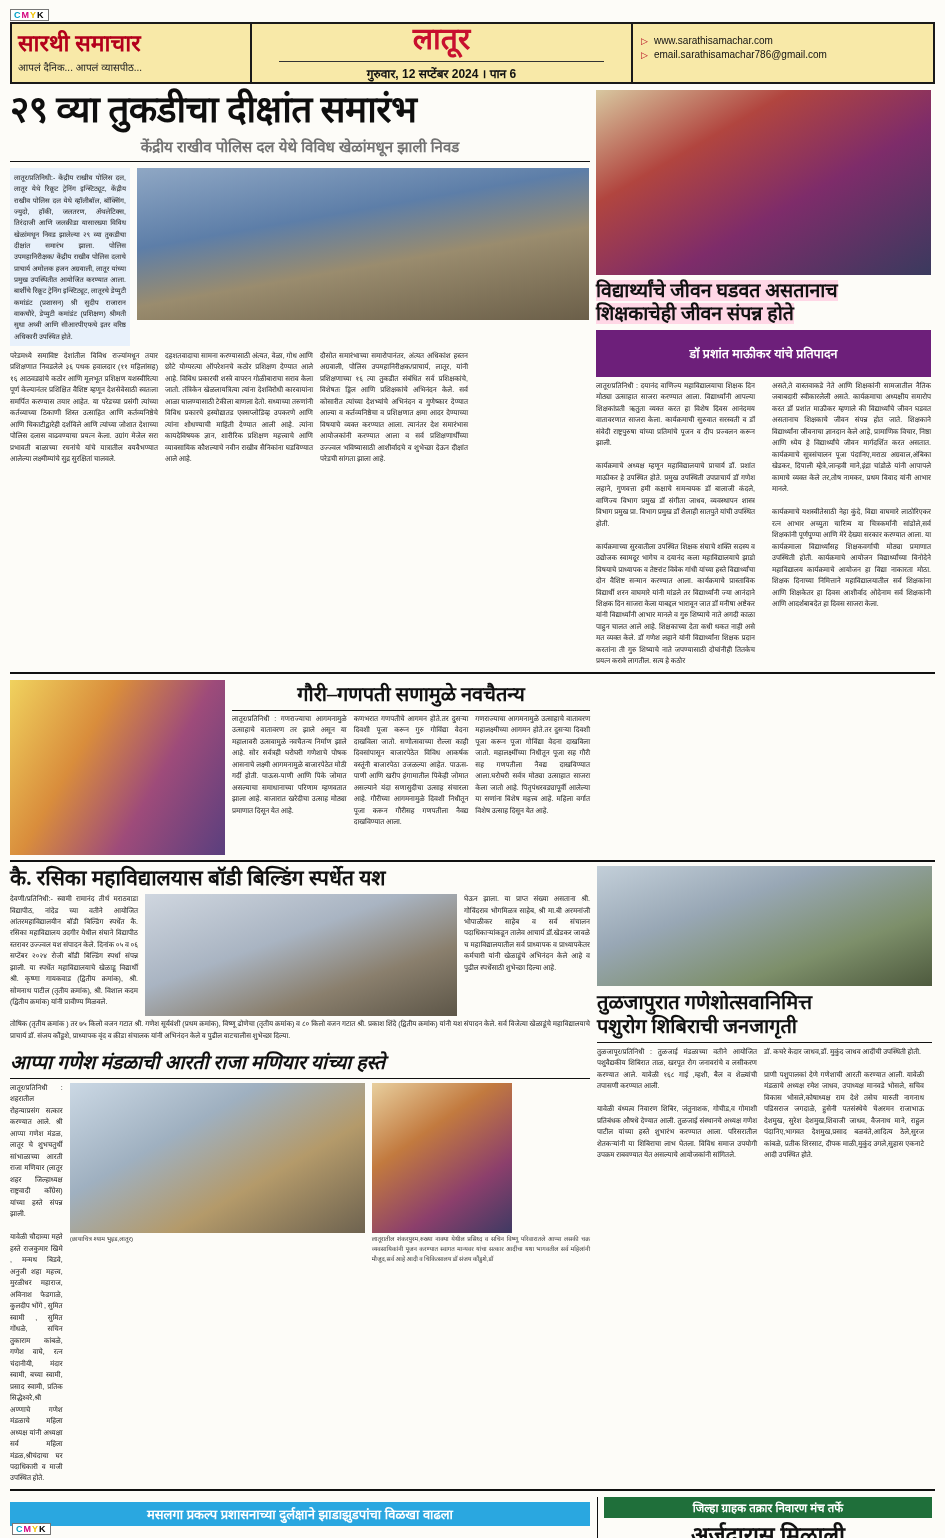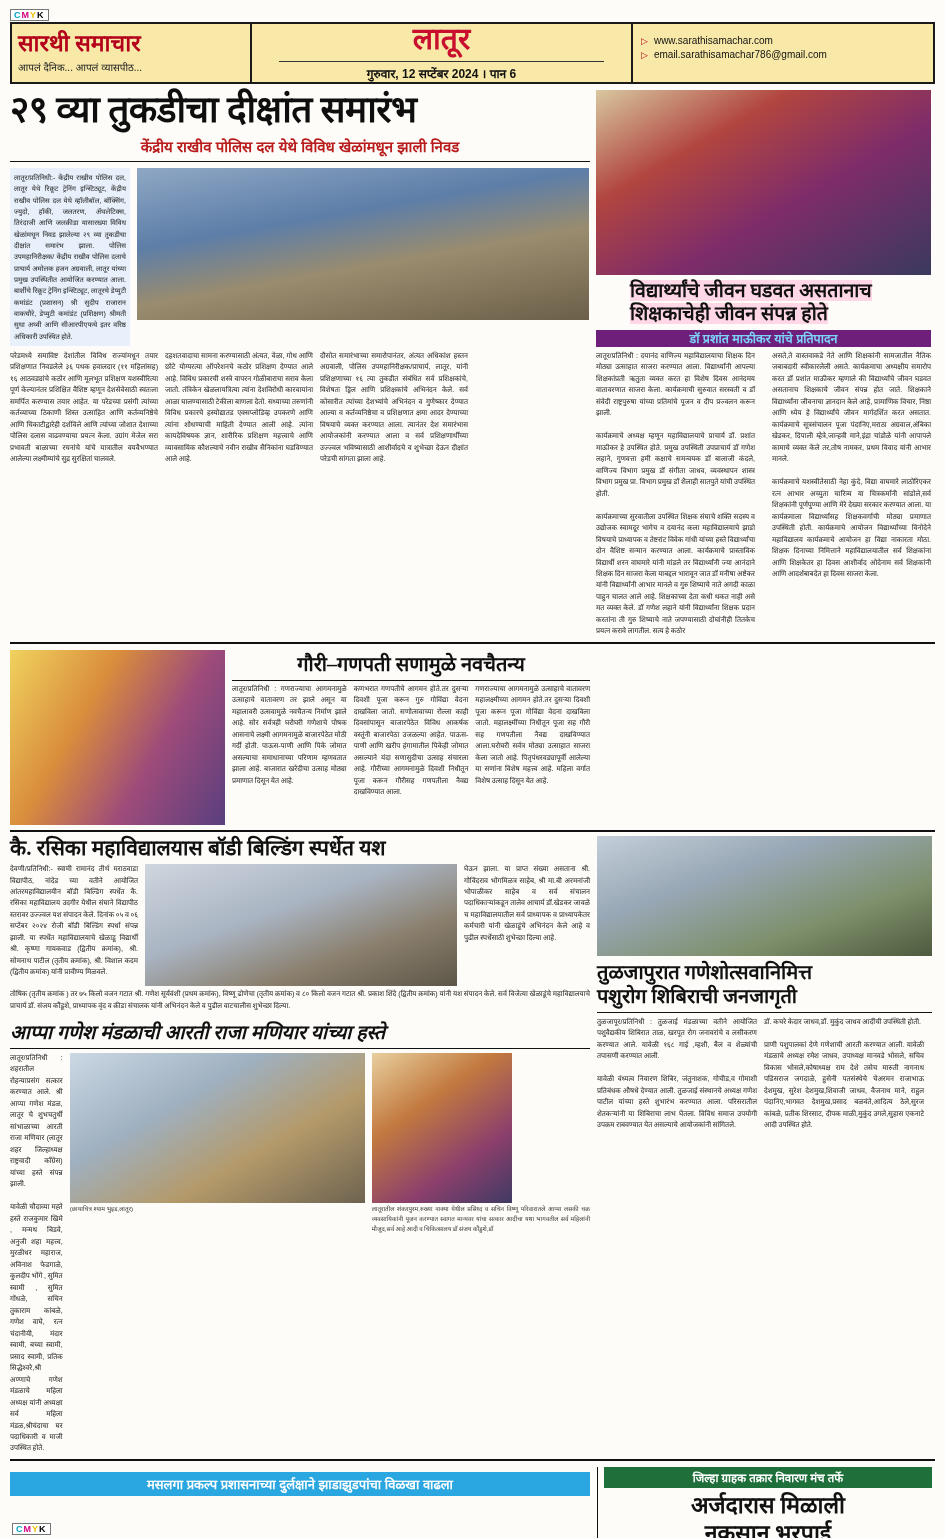--- a/index.html
+++ b/index.html
@@ -69,47 +69,46 @@
   
   .lead { display:flex; gap:6px; margin-top:6px; }
   .lead-left { width:580px; }
   .lead-head {
     font-family:"Liberation Serif", serif;
     font-size:37px; font-weight:bold; color:#0e0e0e; line-height:1.08;
     letter-spacing:-0.5px;
   }
   .lead-sub {
     margin-top:6px; text-align:center; font-size:15px; font-weight:bold;
-    color:#b91c1c;
+    color:#737373;
   }
   .lead-sub-rule { border-bottom:1.5px solid #111; margin:5px 0 6px; }
   .lead-cols { display:flex; gap:7px; margin-top:4px; }
   .lead-c1 { width:120px; background:#e8f1fb; padding:4px 4px; }
   .lead-c1 .body-txt { font-size:7px; }
   .lead-photo { width:452px; }
   .photo {
     background:#c9c6bf; position:relative; overflow:hidden;
   }
 
   .lead-3col { display:flex; gap:7px; margin-top:5px; }
   .lead-3col > div { width:148px; }
 
   
   .right-top { width:335px; }
   .rt-photo { height:185px; }
   .rt-head {
     font-family:"Liberation Serif", serif;
     font-size:19.5px; font-weight:bold; line-height:1.2; color:#111;
     margin-top:4px;
-    margin-left:34px;
   }
   .rt-head .hi { background:#ffd7e6; }
   .rt-strap {
-    background:#6d1f7a; color:#7dd3fc; font-size:12.5px; font-weight:bold;
-    text-align:center; padding:0 0; margin-top:4px;
+    background:#6d1f7a; color:#ffffff; font-size:12.5px; font-weight:bold;
+    text-align:center; padding:15px 0; margin-top:4px;
   }
   .rt-cols { display:flex; gap:17px; margin-top:4px; }
   .rt-cols > div { width:160px; }
 
   
   .sec2 { display:flex; gap:7px; margin-top:6px; }
   .g-photo { width:215px; height:175px; }
   .g-right { width:358px; }
   .g-head {
     font-family:"Liberation Serif", serif;

